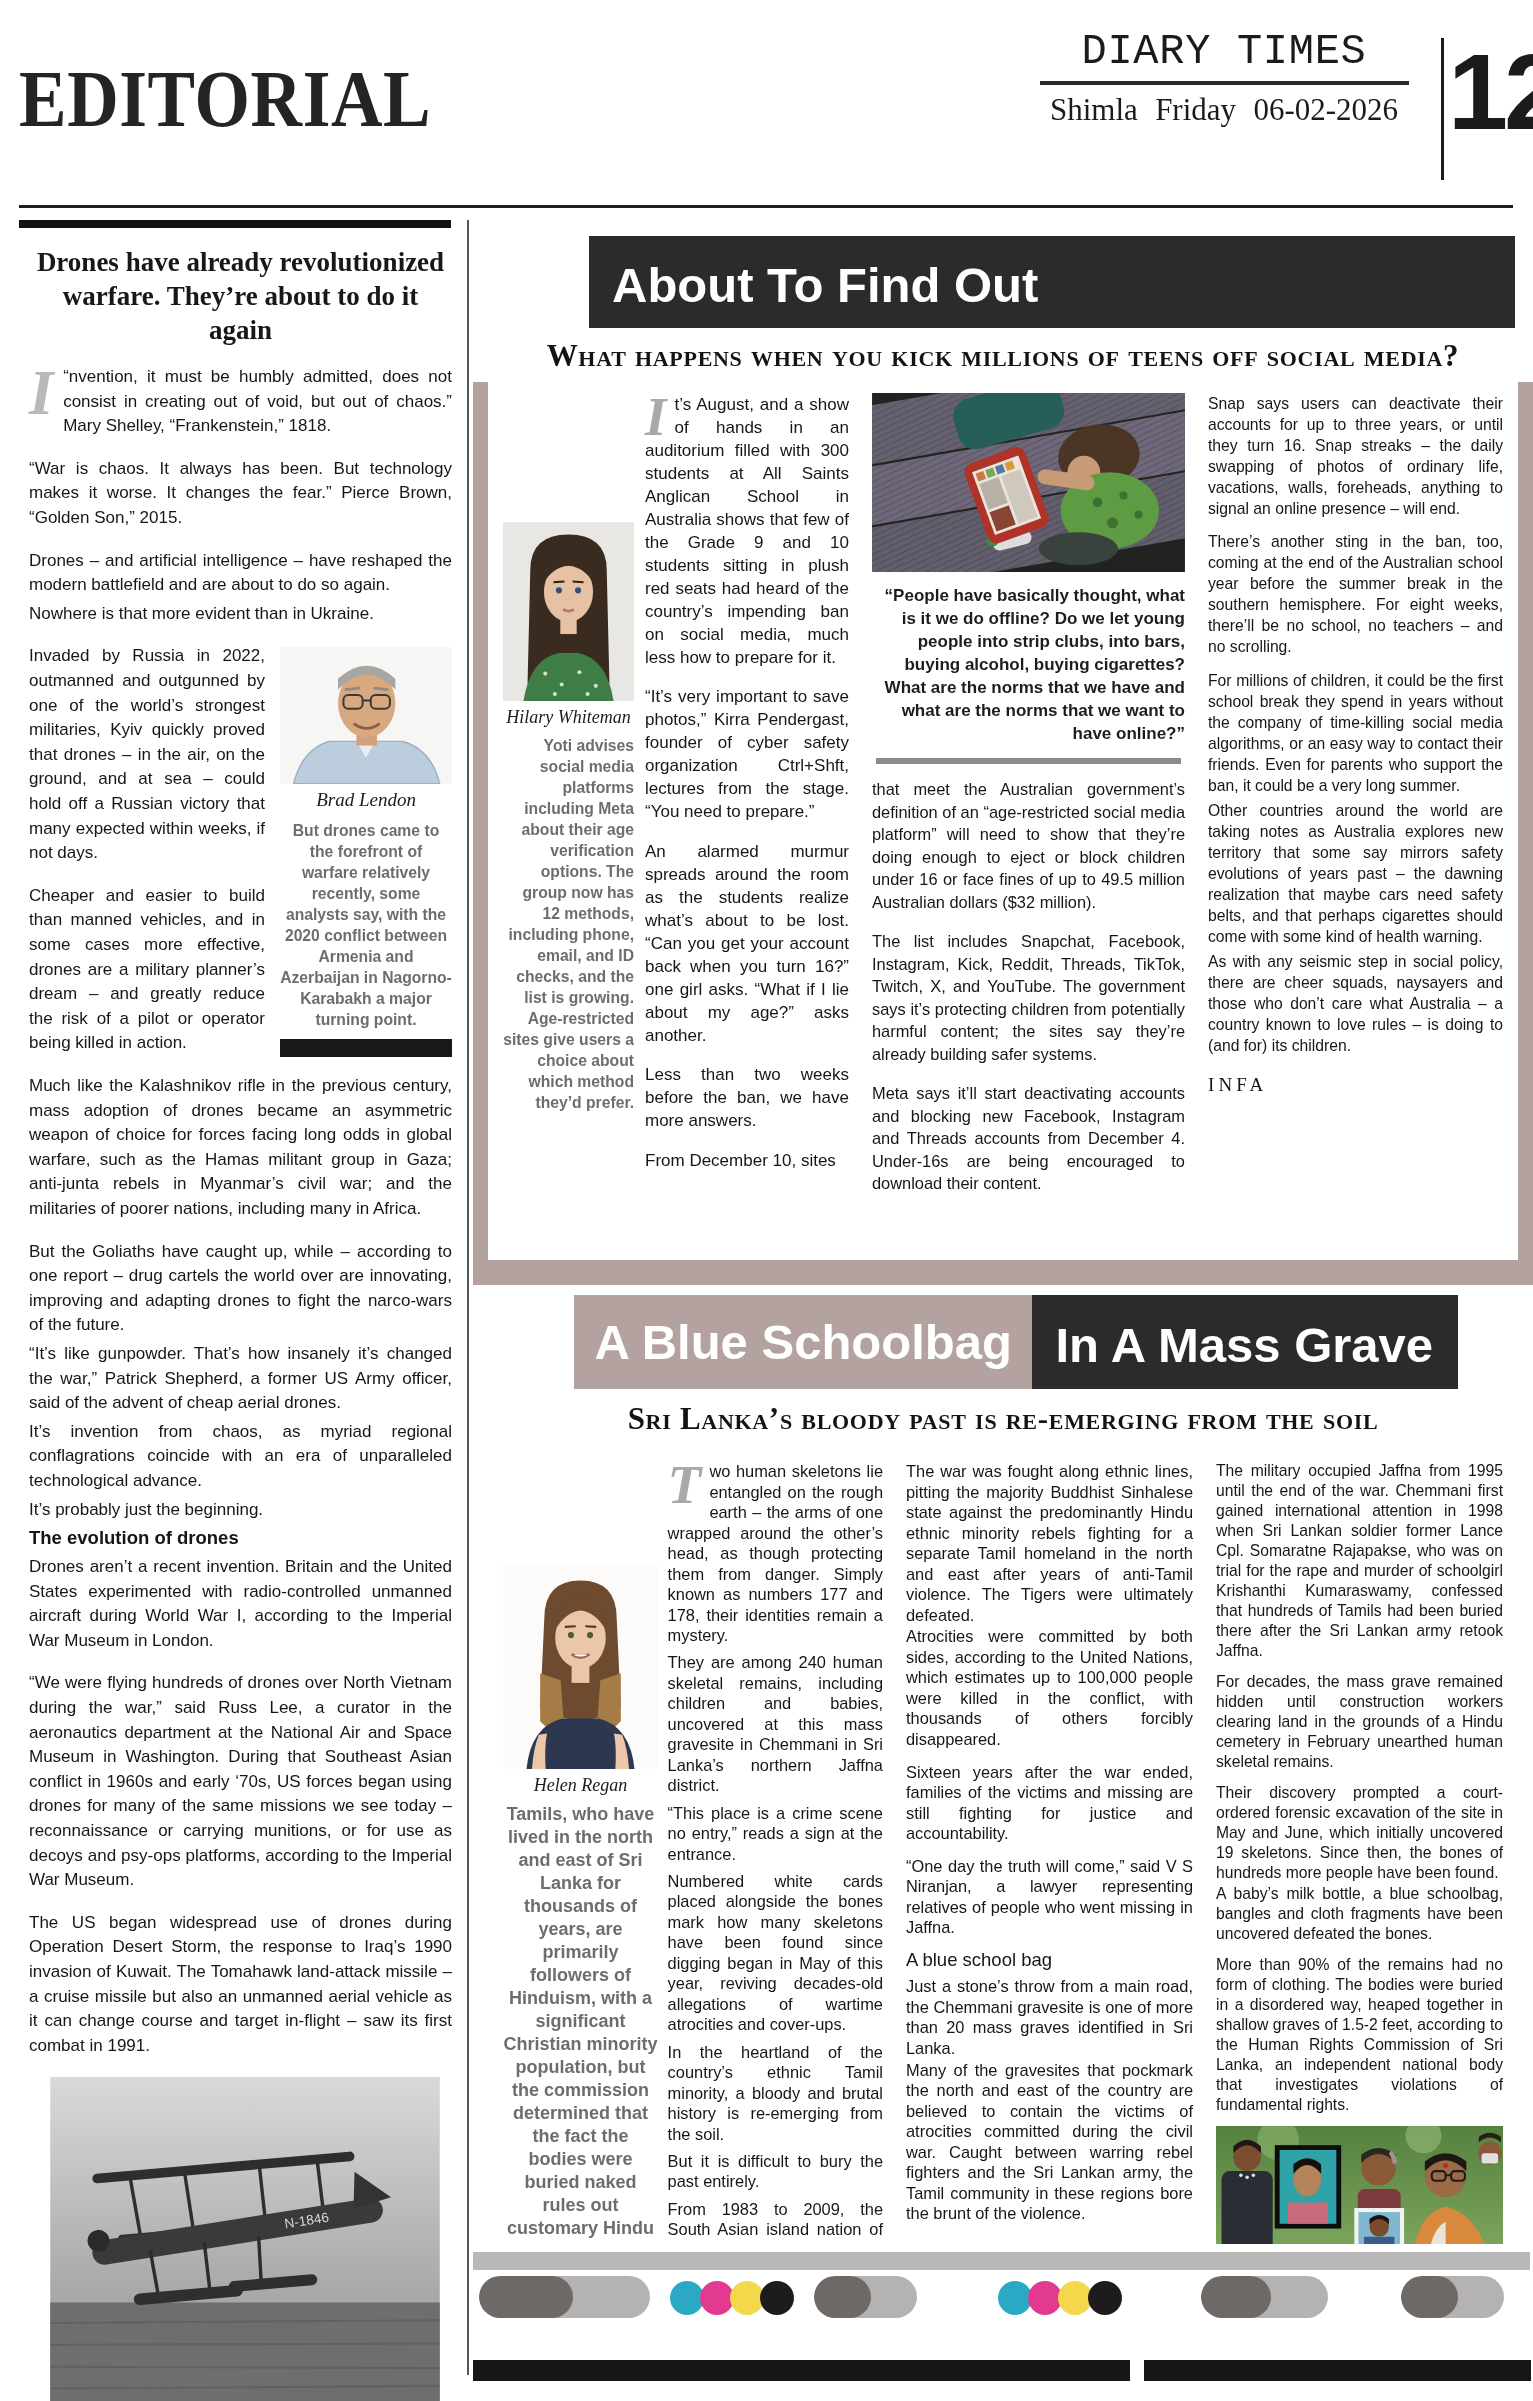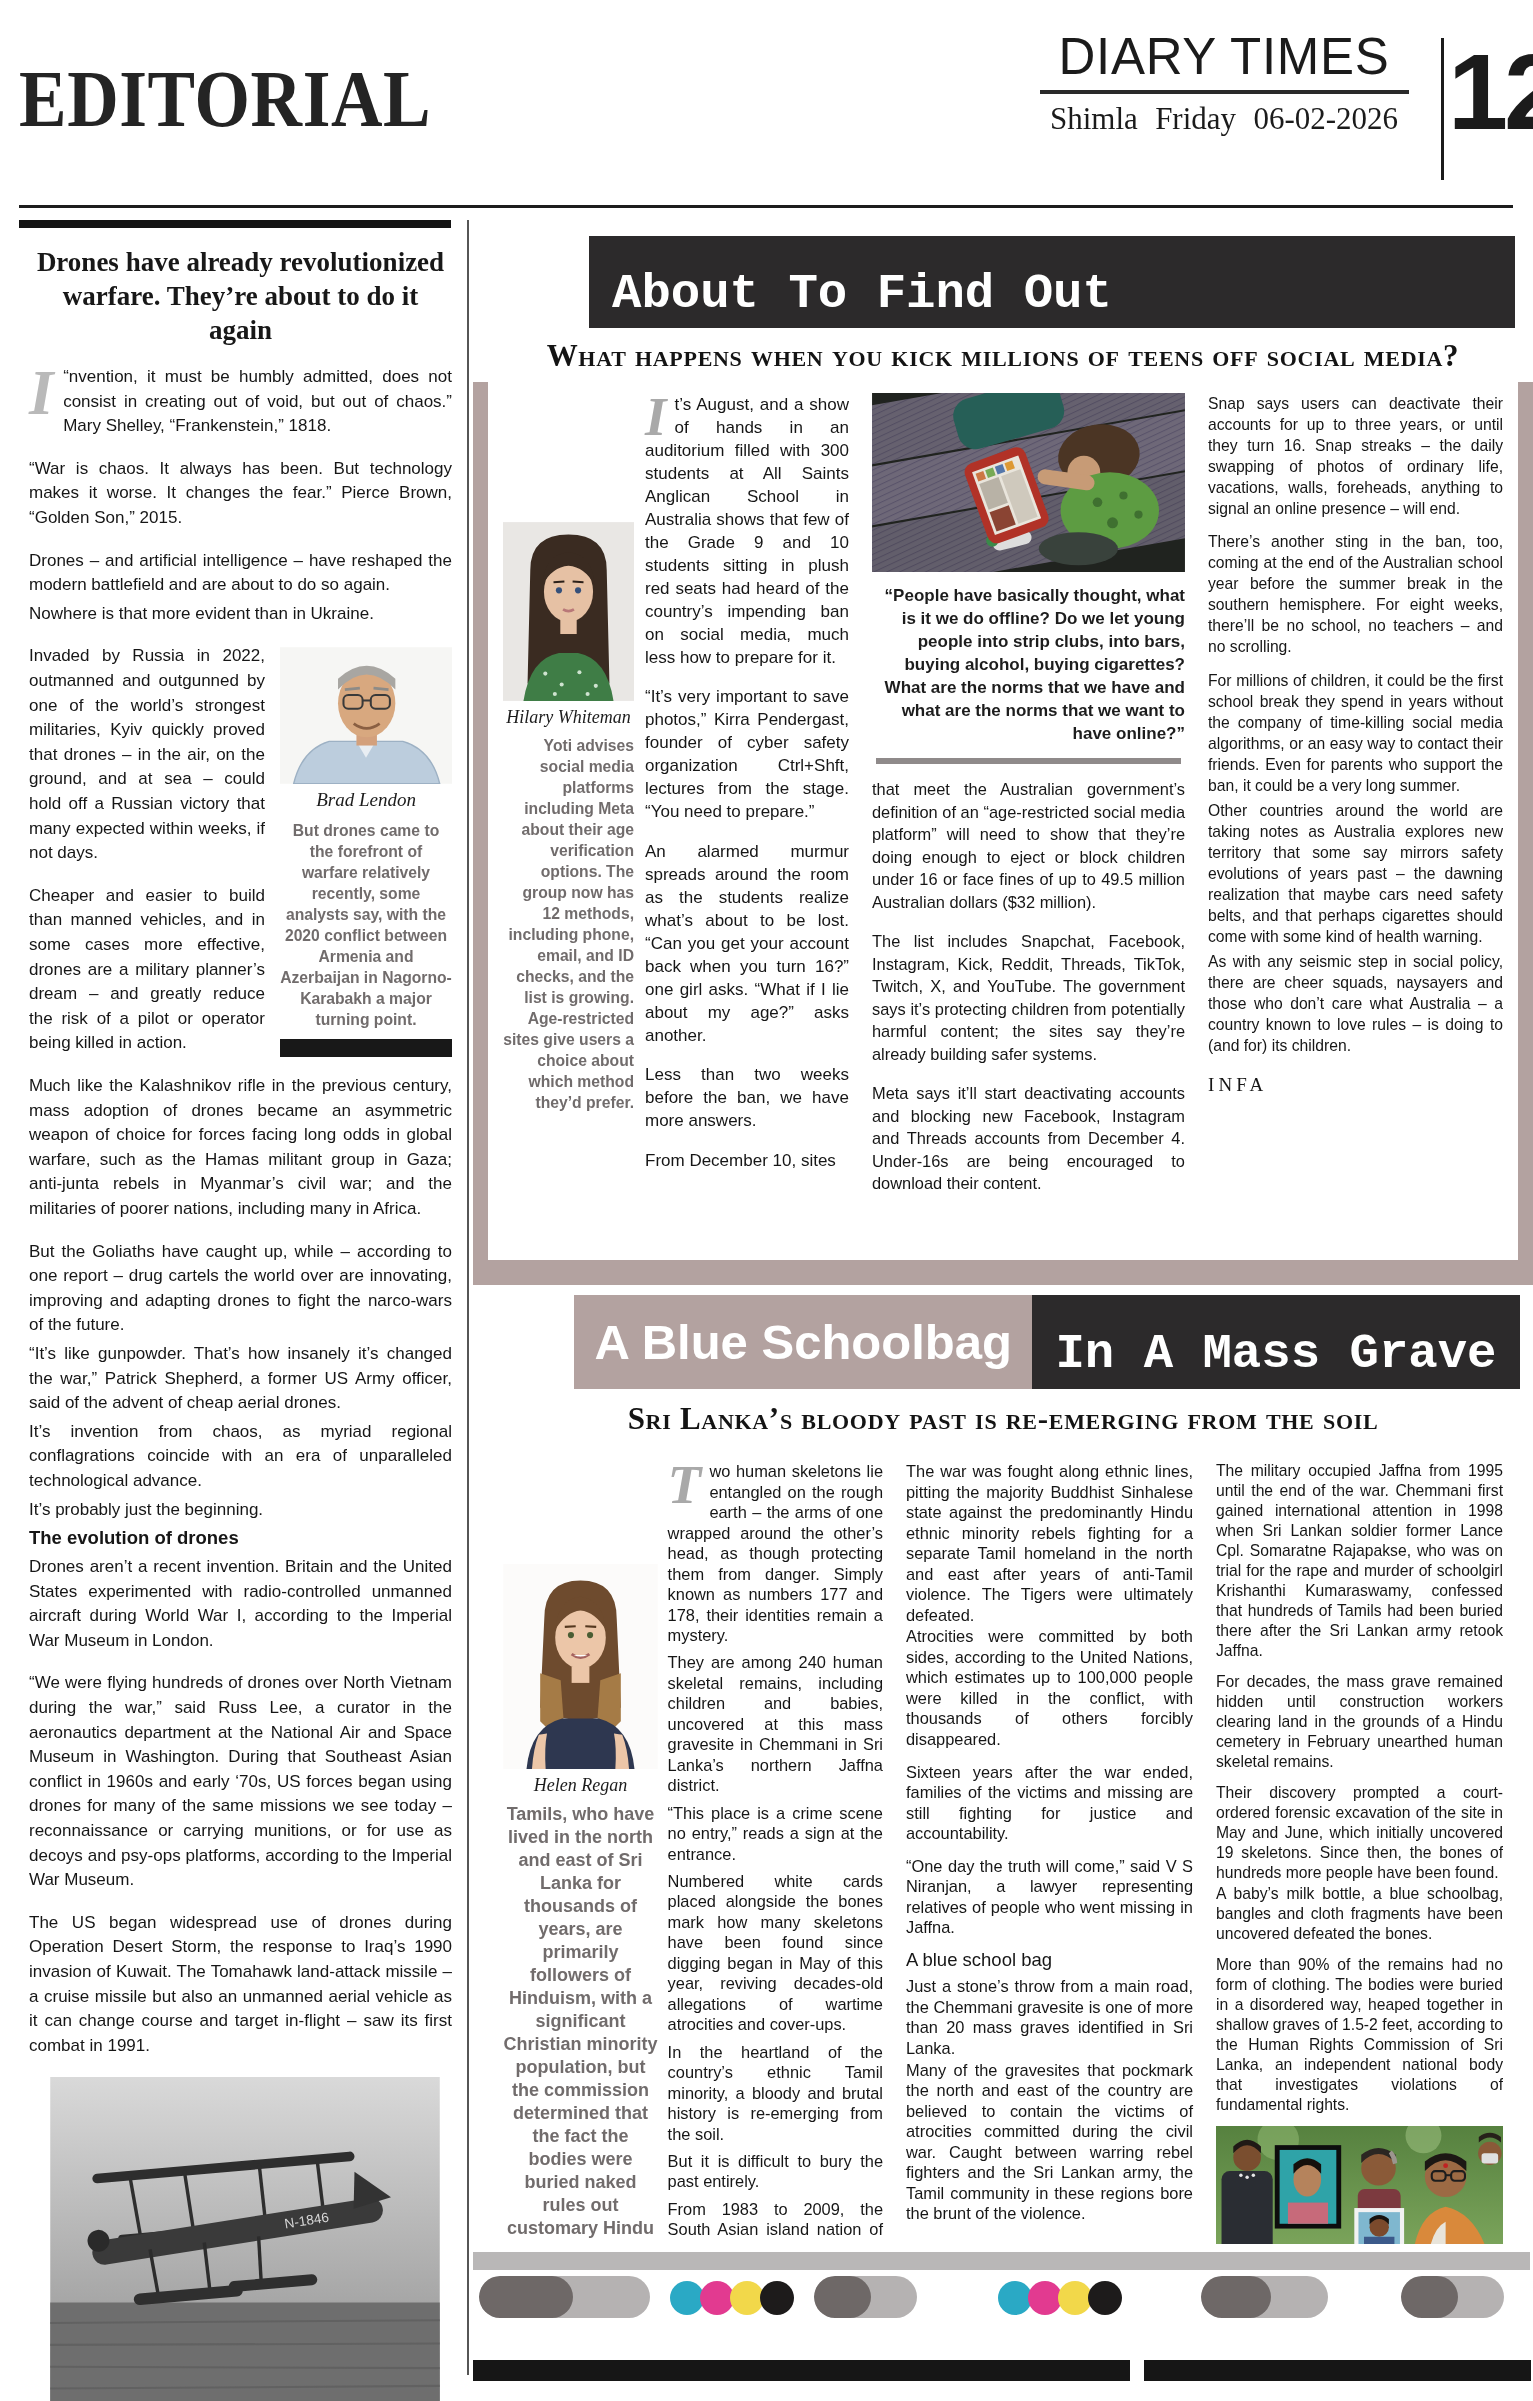--- a/index.html
+++ b/index.html
@@ -5,21 +5,21 @@
   html,body{margin:0;padding:0;background:#e8e8e8;}
   .page{position:relative;width:1533px;height:2401px;background:#ffffff;overflow:hidden;
         font-family:"Liberation Sans",sans-serif;color:#161616;}
 
   
   .ed-title{position:absolute;left:19px;top:59px;font-family:"Liberation Serif",serif;
             font-weight:700;font-size:81px;line-height:1;letter-spacing:0.7px;color:#242424;
             transform:scaleX(.88);transform-origin:0 0;}
   .header-rule{position:absolute;left:19px;top:205px;width:1494px;height:2.7px;background:#1d1d1d;}
   .brand-block{position:absolute;left:1019px;top:31px;width:410px;text-align:center;}
-  .brand{font-family:Liberation Sans, sans-serif;font-size:51px;line-height:1;color:#1b1b1b;letter-spacing:0.7px;}
+  .brand{font-family:Liberation Mono, monospace;font-size:42px;line-height:1;color:#1b1b1b;letter-spacing:0.7px;}
   .brand-rule{width:369px;height:4.1px;background:#2a2a2a;margin:8.2px auto 6.8px;}
   .dateline{font-family:"Liberation Serif",serif;font-size:31px;color:#1b1b1b;word-spacing:9.6px;}
   .brand-vbar{position:absolute;left:1441px;top:38px;width:3.4px;height:142px;background:#1b1b1b;}
   .page-number{position:absolute;left:1448px;top:27px;width:83px;text-align:left;
                font-weight:800;font-size:108px;line-height:1.2;letter-spacing:-4.1px;color:#1b1b1b;}
   .leftcol-topbar{position:absolute;left:19px;top:220px;width:432px;height:8.2px;background:#141414;}
   .v-divider{position:absolute;left:467px;top:220px;width:2.1px;height:2155px;background:#565656;}
 
   
   .left-column{position:absolute;left:29px;top:245px;width:423px;}
@@ -42,21 +42,21 @@
 
   
   .article{position:absolute;overflow:hidden;}
   .australia{left:473px;top:229px;width:1060px;height:1056px;}
   .srilanka{left:473px;top:1289px;width:1060px;height:959px;}
   .kicker{position:absolute;display:flex;height:92px;color:#fff;white-space:nowrap;
           font-weight:700;font-size:49px;line-height:92px;}
   .aus-kicker{left:116px;top:6.8px;right:18px;}
   .sl-kicker{left:101px;top:5.5px;width:884px;height:94px;line-height:94px;}
   .k-left{background:#b3a2a0;padding:0 20.5px;}
-  .k-right{background:#2c2a2b;flex:1;padding:12px 23px;font-family:Liberation Mono, monospace;}
+  .k-right{background:#2c2a2b;flex:1;padding:3px 23px;}
   .deck{position:absolute;left:20.5px;right:20.5px;text-align:center;font-family:"Liberation Serif",serif;
         font-weight:700;font-size:31px;font-variant:small-caps;letter-spacing:0.7px;color:#141414;}
   .aus-deck{top:109px;} .sl-deck{top:112px;}
   .frame-left{position:absolute;left:0;top:153px;bottom:24.6px;width:15px;background:#b3a2a0;}
   .frame-right{position:absolute;right:0;top:153px;bottom:24.6px;width:15px;background:#b3a2a0;}
   .frame-bottom{position:absolute;left:0;right:0;bottom:0;height:24.6px;background:#b3a2a0;}
   .cols{position:absolute;display:flex;gap:23px;overflow:hidden;text-align:justify;}
   .aus-cols{left:30px;top:164px;right:30px;bottom:33px;}
   .sl-cols{left:30px;top:172px;right:30px;bottom:4.1px;}
   .cols p{margin:0 0 16.4px;}

